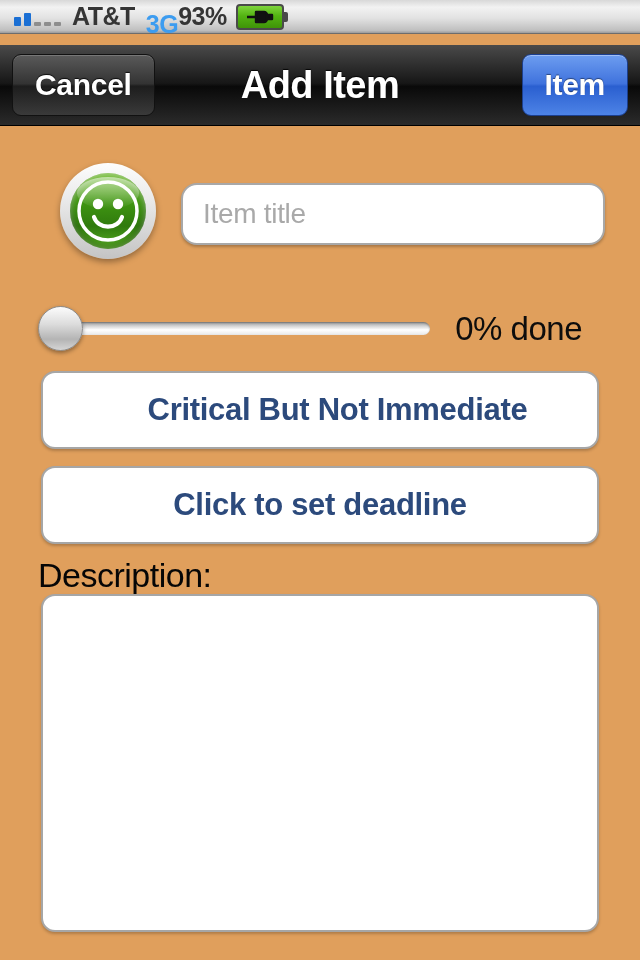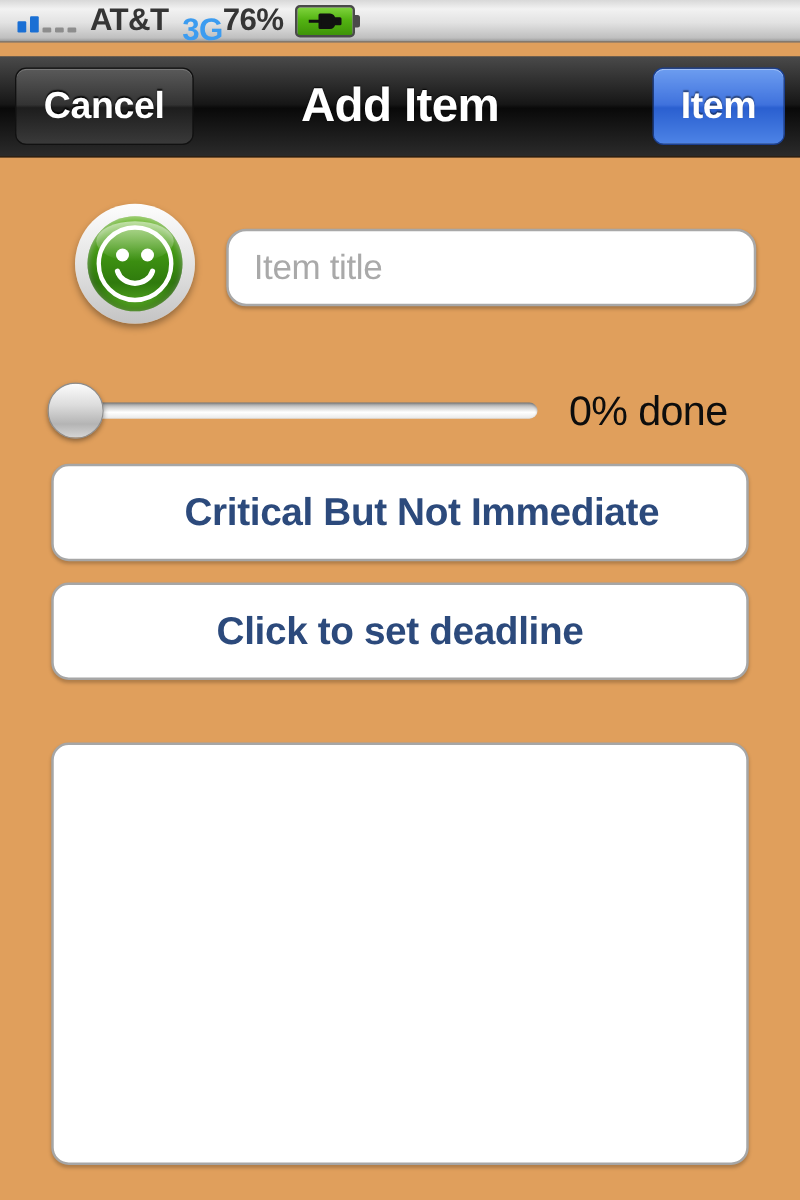--- a/index.html
+++ b/index.html
@@ -160,21 +160,21 @@
       <i class="on"></i>
         <i class="on"></i>
         <i class="off"></i>
         <i class="off"></i>
         <i class="off"></i>
     </span>
     <span class="carrier">AT&amp;T</span>
     <span class="network">3G</span>
   </div>
   <div class="sb-right">
-    <span class="batt-pct">76%</span>
+    <span class="batt-pct">93%</span>
     <span class="battery">
       <span class="batt-body">
         <svg class="plug" width="30" height="16" viewBox="0 0 30 16">
           <path d="M2 8 h9 M11 3 h8 a3 3 0 0 1 3 3 v4 a3 3 0 0 1 -3 3 h-8 z M22 6 h5 v4 h-5 z" fill="#111" stroke="#111" stroke-width="2.4" stroke-linejoin="round"></path>
         </svg>
       </span>
       <span class="batt-cap"></span>
     </span>
   </div>
 </div>
@@ -205,15 +205,16 @@
 
   <div class="slider-row">
     <div class="slider-track"></div>
     <div class="slider-thumb"></div>
     <div class="slider-label">0% done</div>
   </div>
 
   <button class="wbtn wbtn-priority">Critical But Not Immediate</button>
   <button class="wbtn wbtn-deadline">Click to set deadline</button>
 
+  <div class="desc-label">Description:</div>
   <div class="desc-box"></div>
 
 </div>
 
 </body></html>

